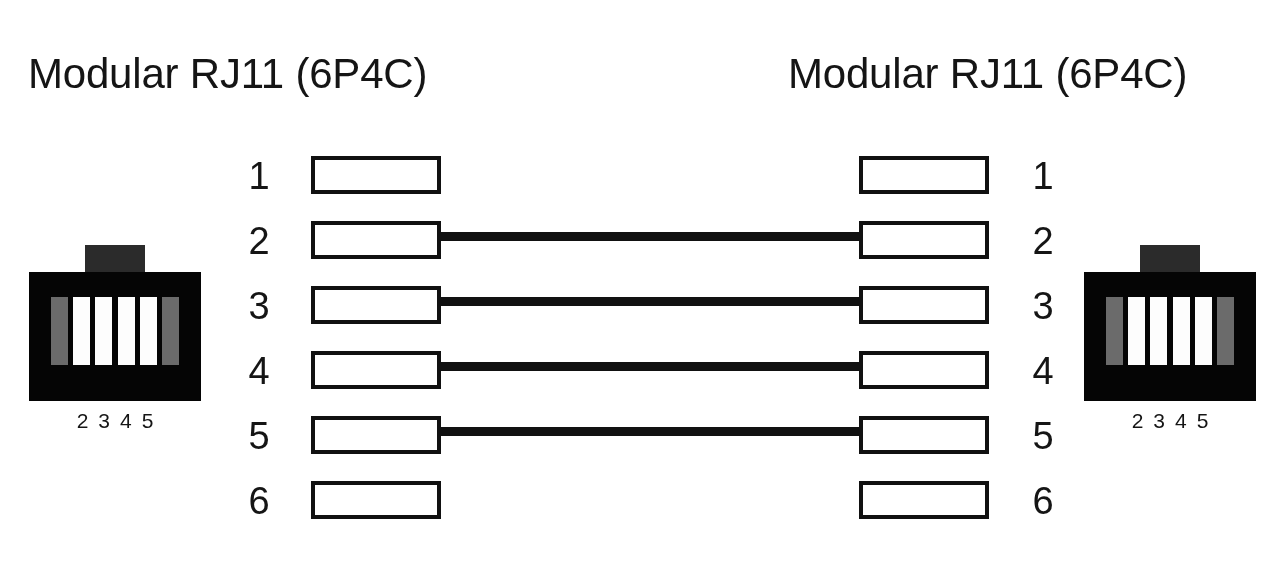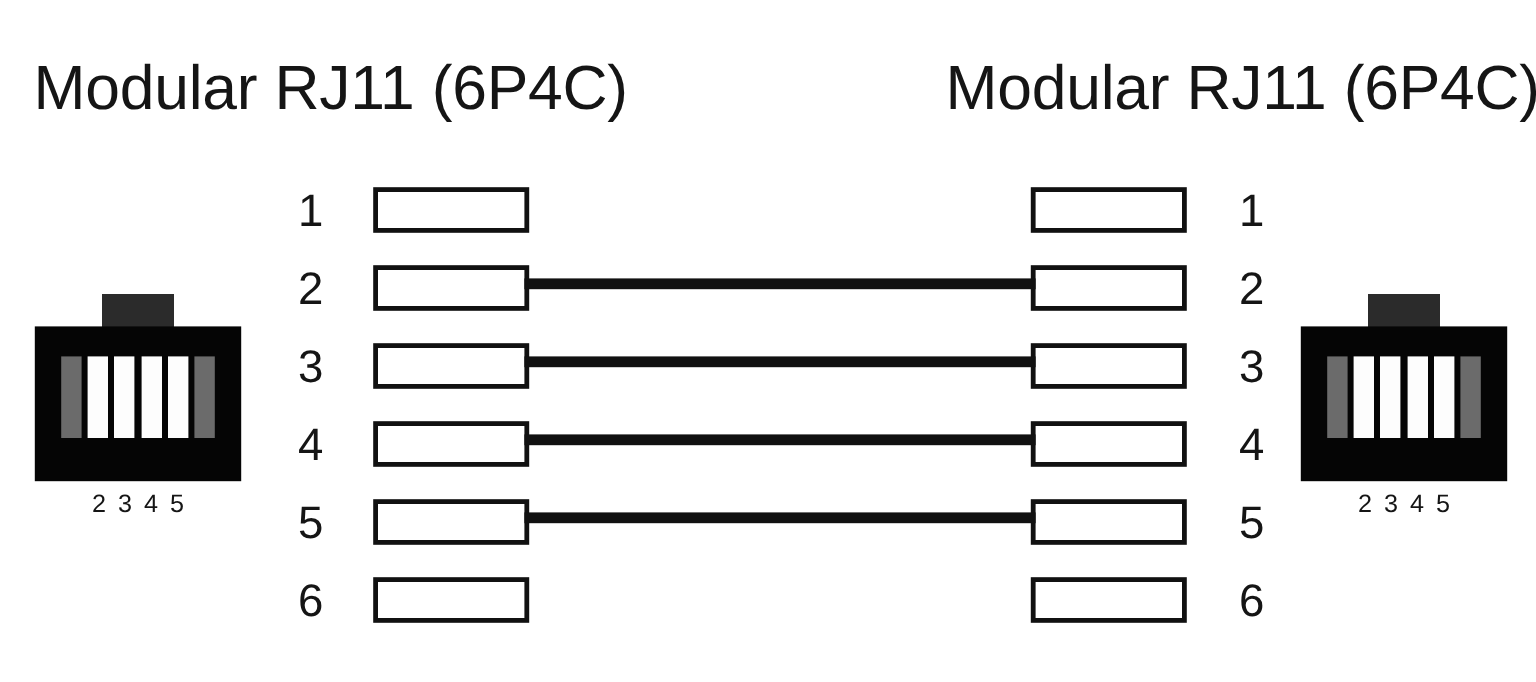--- a/index.html
+++ b/index.html
@@ -16,21 +16,21 @@
     width: 1280px;
     height: 568px;
     background: #ffffff;
     overflow: hidden;
   }
 
   
   .title {
     position: absolute;
     top: 50px;
-    font-size: 52px;
+    font-size: 42px;
     line-height: 48px;
     font-weight: 400;
     color: #151515;
     white-space: nowrap;
     letter-spacing: -0.2px;
   }
   .title.left  { left: 28px; }
   .title.right { left: 788px; }
 
   

